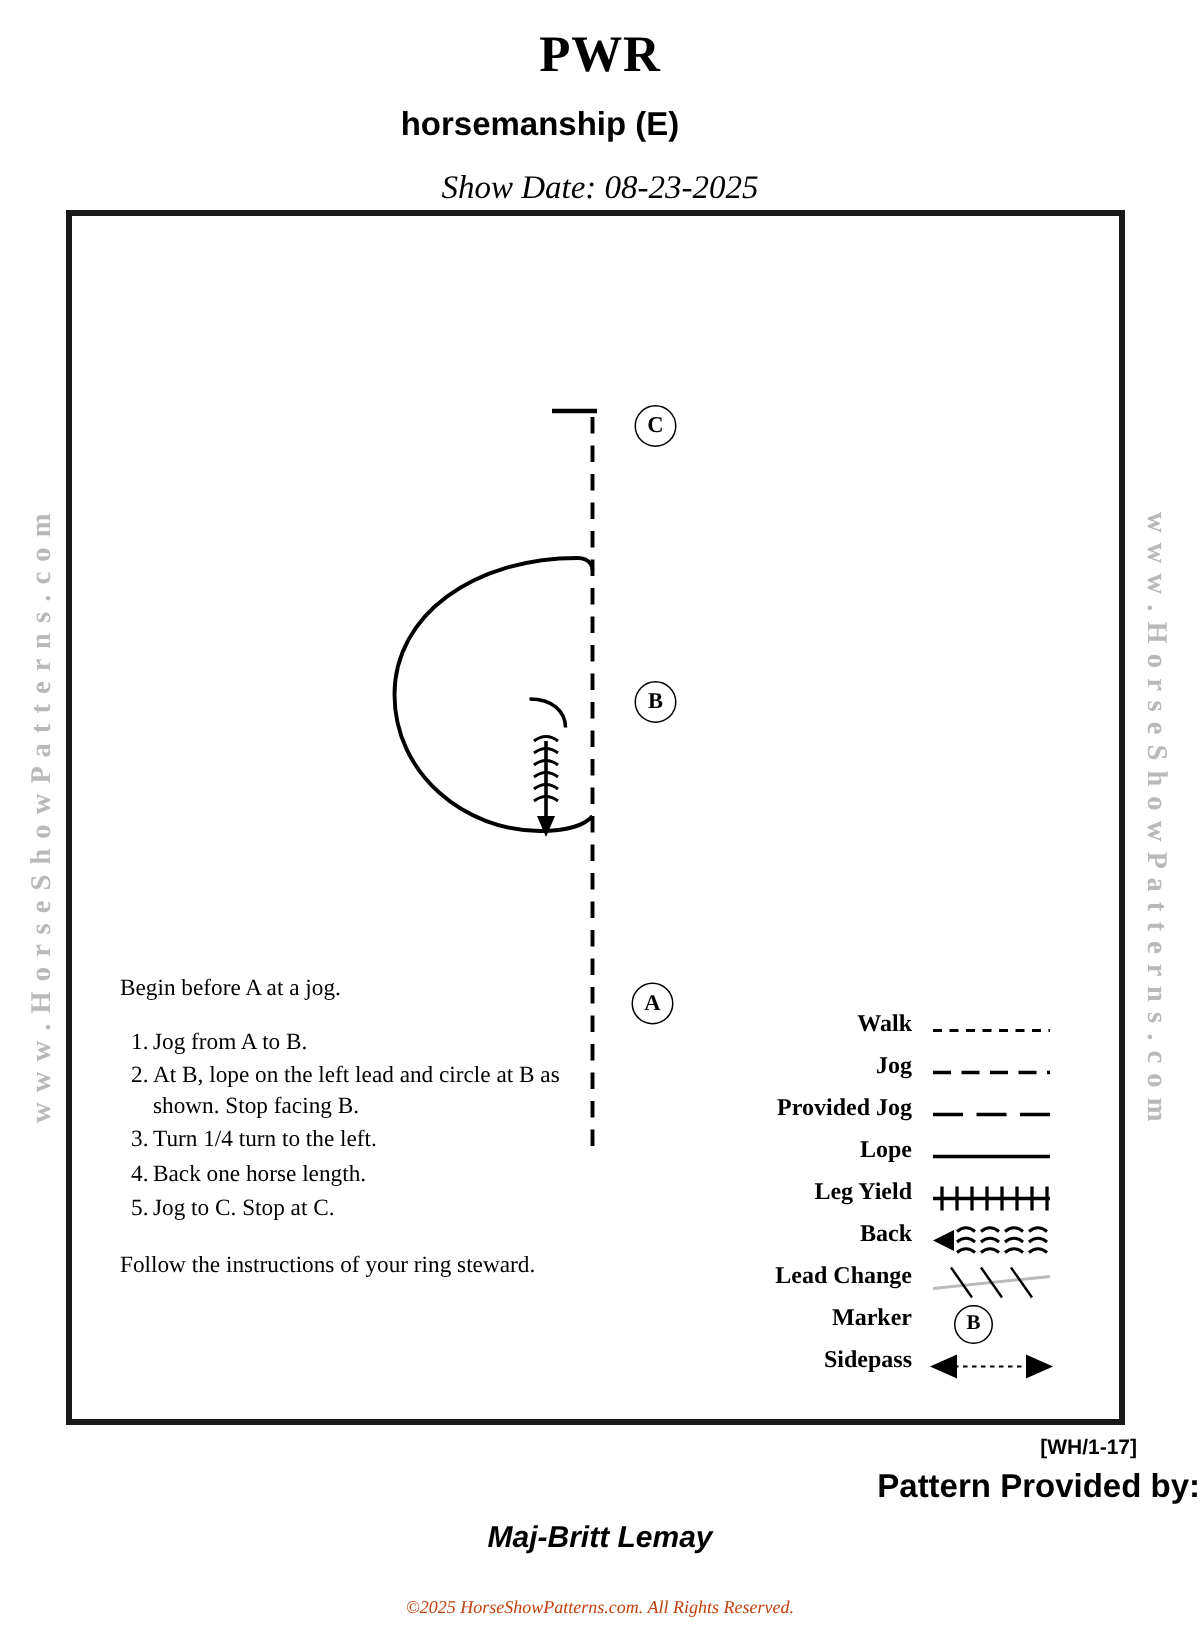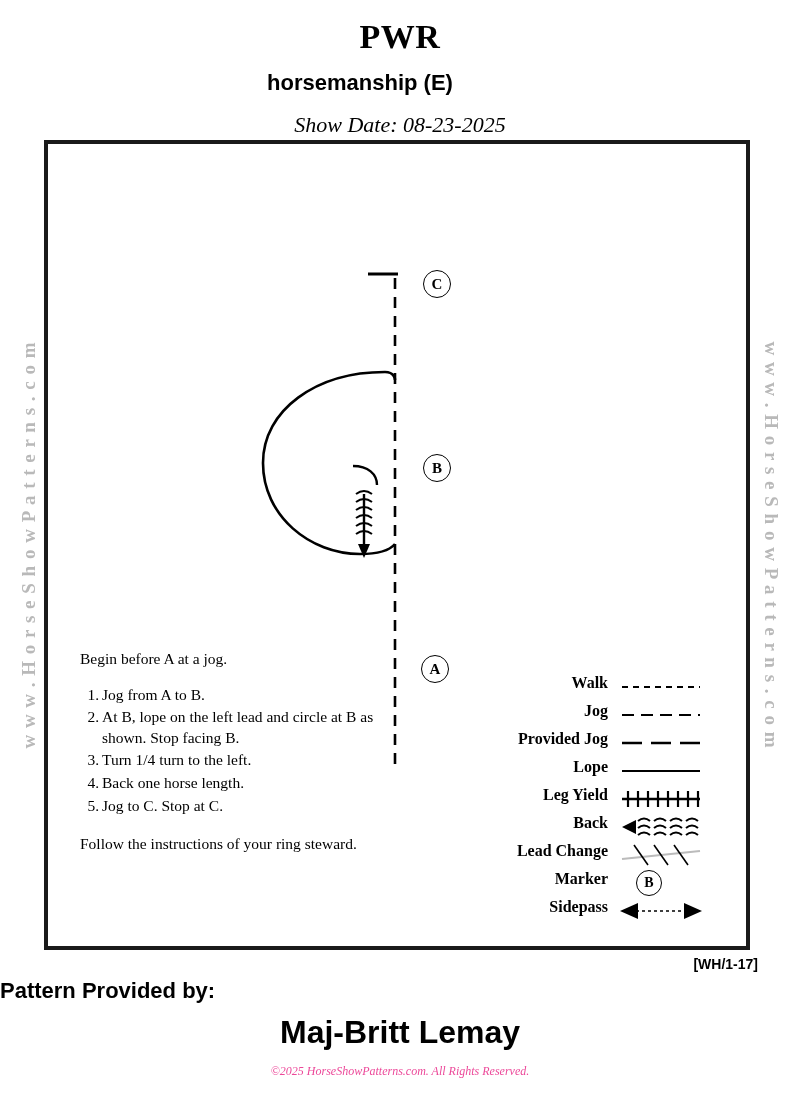--- a/index.html
+++ b/index.html
@@ -199,44 +199,45 @@
     top: 956px;
     font-family: "Liberation Sans", sans-serif;
     font-size: 14px;
     font-weight: bold;
   }
   .provided-by {
     position: absolute;
     top: 978px;
     left: 0;
     width: 800px;
-    text-align: left;
+    text-align: right;
     font-family: "Liberation Sans", sans-serif;
     font-size: 22px;
     font-weight: bold;
   }
   .provider-name {
     position: absolute;
     top: 1014px;
     left: 0;
     width: 800px;
     text-align: center;
     font-family: "Liberation Sans", sans-serif;
-    font-size: 32px;
-    font-weight: bold;
+    font-size: 20px;
+    font-weight: bold;
+    font-style: italic;
   }
   .copyright {
     position: absolute;
     top: 1064px;
     left: 0;
     width: 800px;
     text-align: center;
     font-size: 12px;
     font-style: italic;
-    color: #ec4899;
+    color: #c2410c;
   }
 </style>
 </head>
 <body>
 
 <div class="page">
 
   <div class="title">PWR</div>
   <div class="subtitle">horsemanship (E)</div>
   <div class="showdate">Show Date: 08-23-2025</div>

